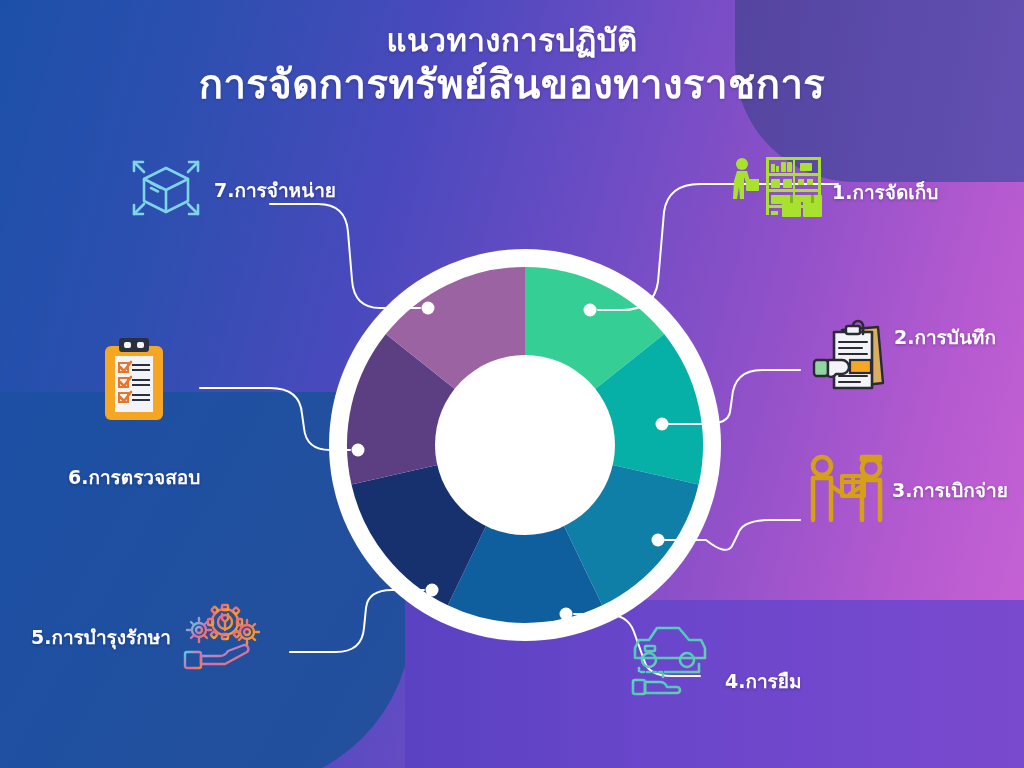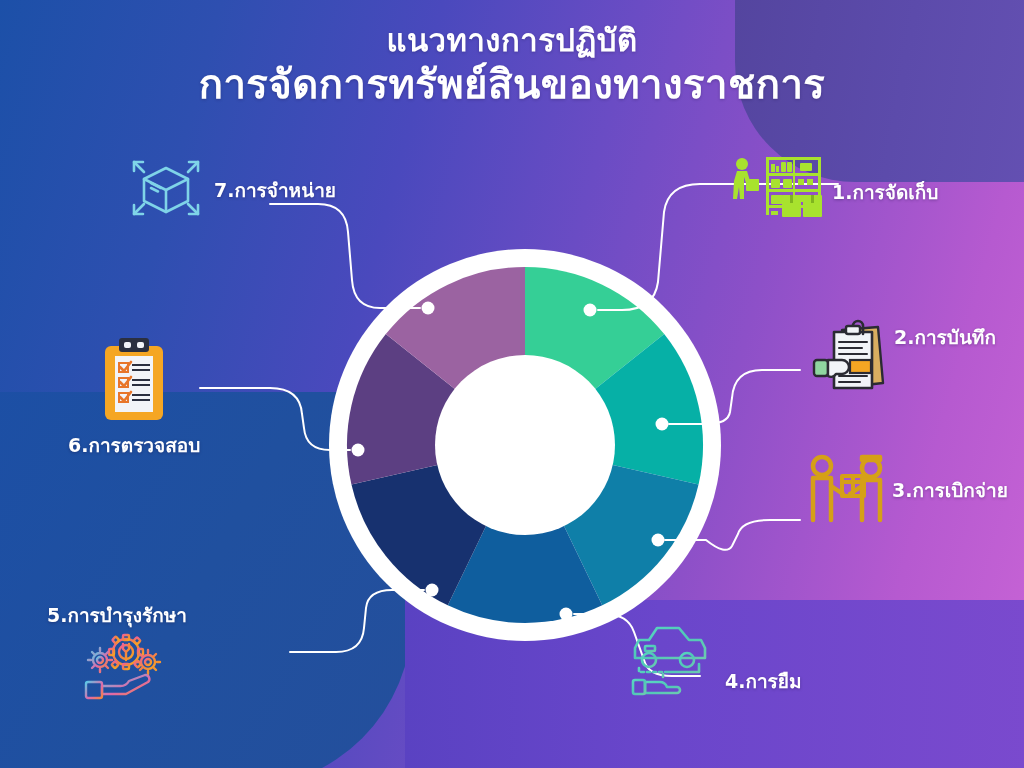--- a/index.html
+++ b/index.html
@@ -122,24 +122,24 @@
 
   #step-2 { left: 800px; top: 318px; flex-direction: row; align-items: flex-start; margin-left: 12px; }
   #step-2 .step-label { margin-top: 4px; margin-left: 0px; }
 
   #step-3 { left: 800px; top: 452px; flex-direction: row; align-items: center; }
   #step-3 .step-label { margin-top: 2px; margin-left: 0px; }
 
   #step-4 { left: 627px; top: 616px; flex-direction: row; align-items: flex-end; }
   #step-4 .step-label { margin-left: 10px; margin-bottom: 2px; }
 
-  #step-5 { left: 47px; top: 600px; flex-direction: column; align-items: center; }
+  #step-5 { left: 31px; top: 600px; flex-direction: row; align-items: center; }
   #step-5 .step-label { margin-right: 10px; }
 
-  #step-6 { left: 68px; top: 336px; flex-direction: column; align-items: center; }
+  #step-6 { left: 68px; top: 336px; flex-direction: column; align-items: center; gap: 32px; }
   #step-6 .step-label { margin-top: 6px; }
 
   #step-7 { left: 118px; top: 142px; align-items: center; }
   #step-7 .step-label { margin-top: 4px; }
 </style>
 </head>
 <body>
 
 <div id="stage">
 

